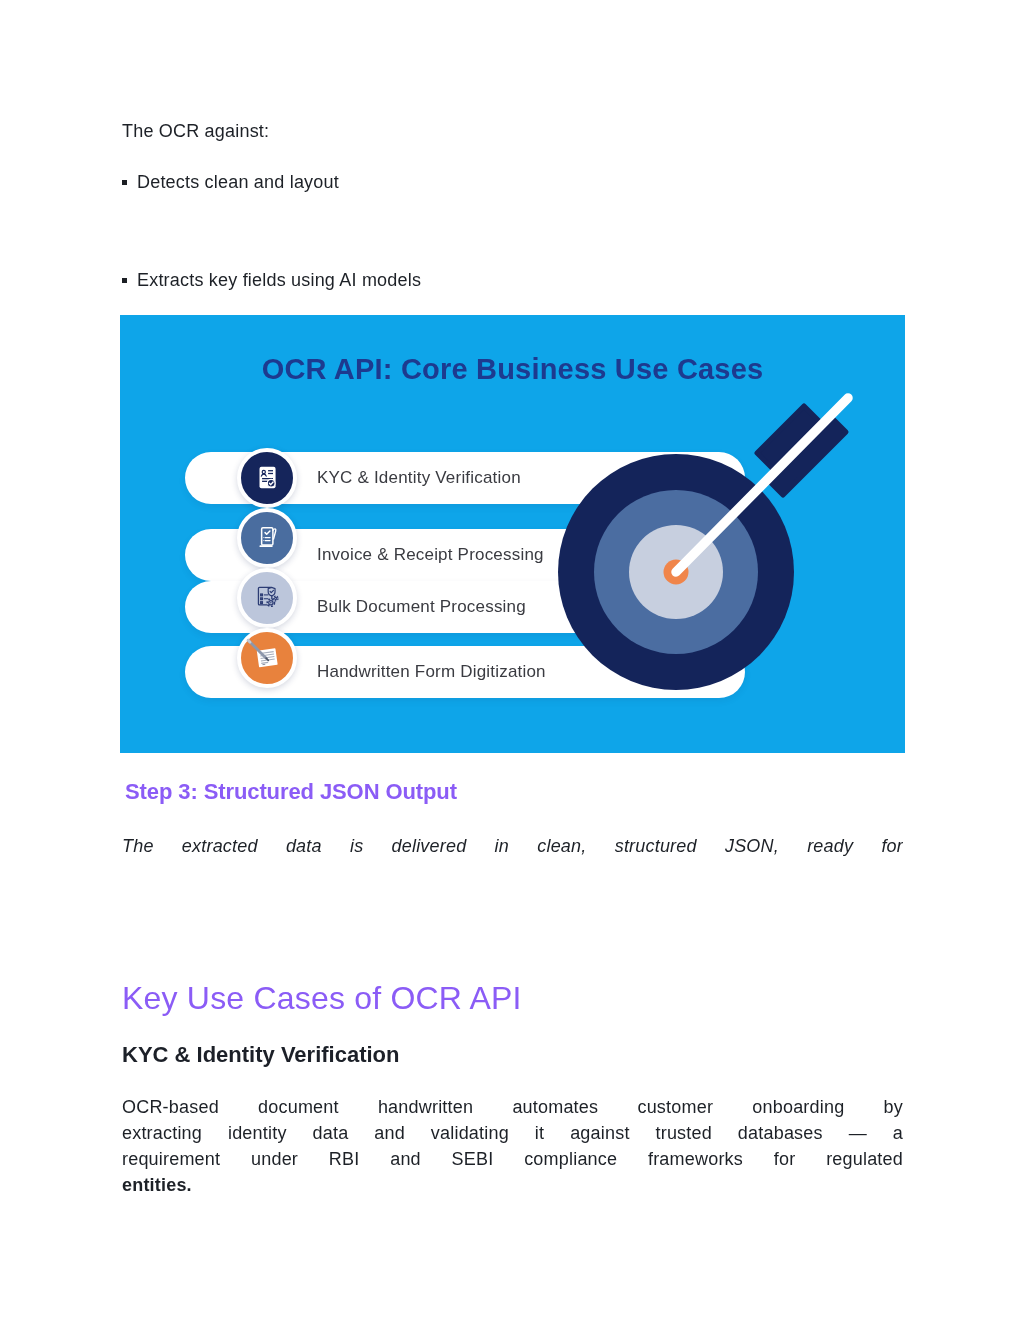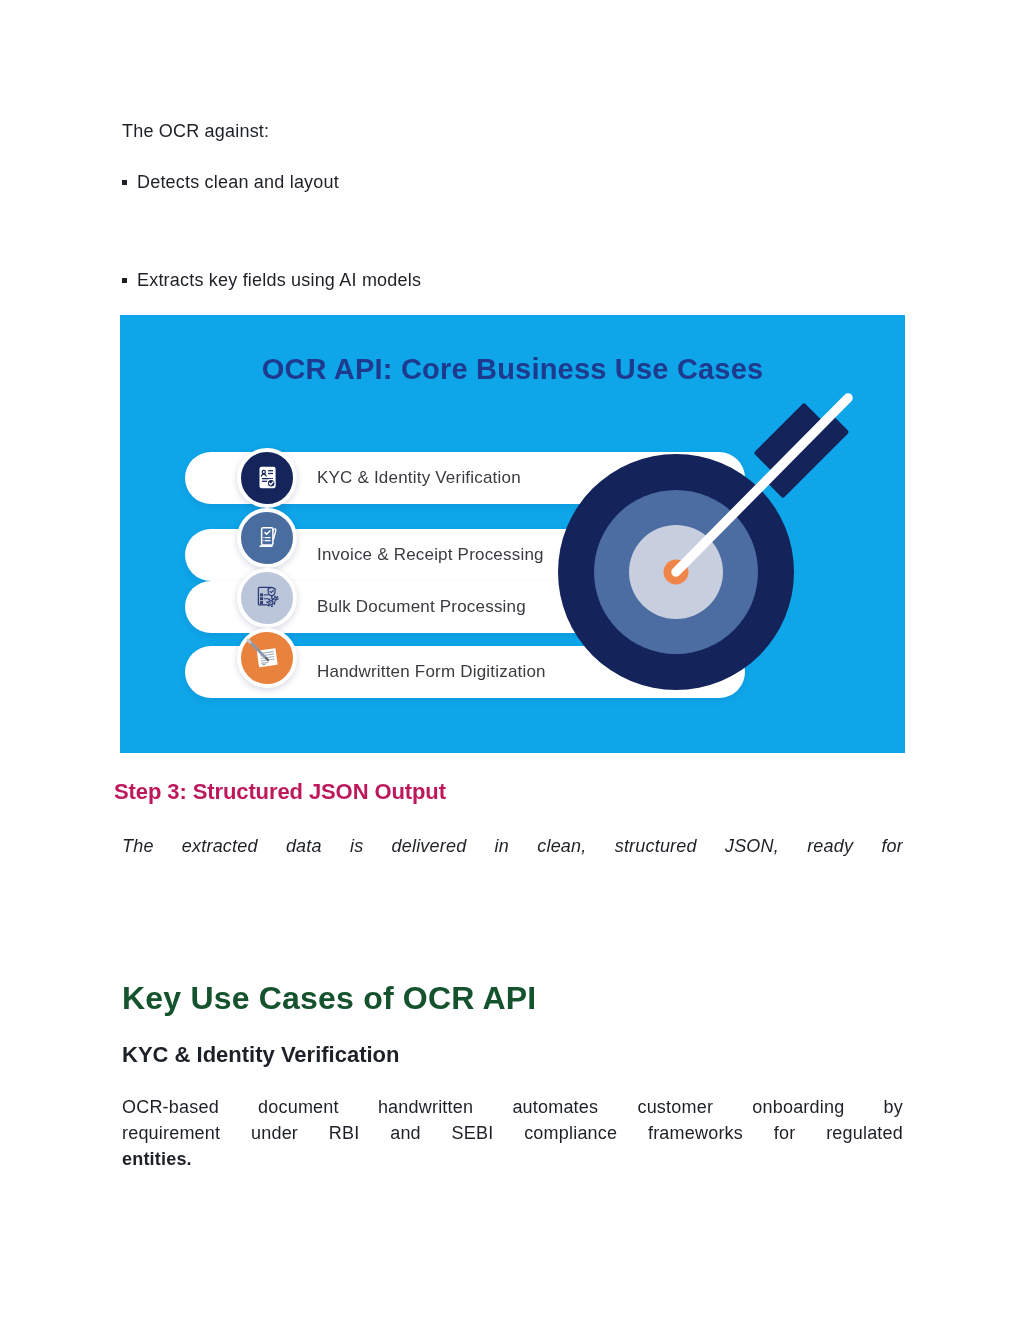--- a/index.html
+++ b/index.html
@@ -37,26 +37,26 @@
   }
   .c1 { top:133px; background:#15255b; }
   .c2 { top:193px; background:#4a6d9f; }
   .c3 { top:253px; background:#bcc6db; }
   .c4 { top:313px; background:#e8823d; }
   .circ svg { overflow:visible; display:block; }
 
   .target-svg { position:absolute; left:398px; top:57px; width:372px; height:348px; z-index:3; }
 
   
-  .h-step { left:114px; top:779px; font-size:22px; font-weight:bold; color:#be185d; letter-spacing:-.1px; }
+  .h-step { left:125px; top:779px; font-size:22px; font-weight:bold; color:#8b5cf6; letter-spacing:-.1px; }
   .para { left:122px; width:781px; font-size:18px; letter-spacing:.2px; color:#1d2127; }
   .para .jline { text-align:justify; text-align-last:justify; line-height:26px; height:26px; overflow:hidden; }
   .para .lline { text-align:left; line-height:26px; height:26px;font-weight:bold; }
   .para1 { top:833px;font-style:italic; }
-  .h-key { left:122px; top:980px; font-size:32px; font-weight:bold; color:#14532d; letter-spacing:.2px; }
+  .h-key { left:122px; top:980px; font-size:32px; font-weight:normal; color:#8b5cf6; letter-spacing:.2px; }
   .h-sub { left:122px; top:1042px; font-size:22px; font-weight:bold; color:#1c2028; }
   .para2 { top:1094px; }
 </style>
 </head>
 <body>
 
 <div class="page">
 
   <div class="abs lead">The OCR against:</div>
 
@@ -157,17 +157,18 @@
 
   <div class="abs h-step">Step 3: Structured JSON Output</div>
   <div class="abs para para1">
     <div class="jline">The extracted data is delivered in clean, structured JSON, ready for</div>
   </div>
 
   <div class="abs h-key">Key Use Cases of OCR API</div>
   <div class="abs h-sub">KYC &amp; Identity Verification</div>
   <div class="abs para para2">
     <div class="jline">OCR-based document handwritten automates customer onboarding by</div>
+    <div class="jline">extracting identity data and validating it against trusted databases — a</div>
     <div class="jline">requirement under RBI and SEBI compliance frameworks for regulated</div>
     <div class="lline">entities.</div>
   </div>
 
 </div>
 
 </body></html>

